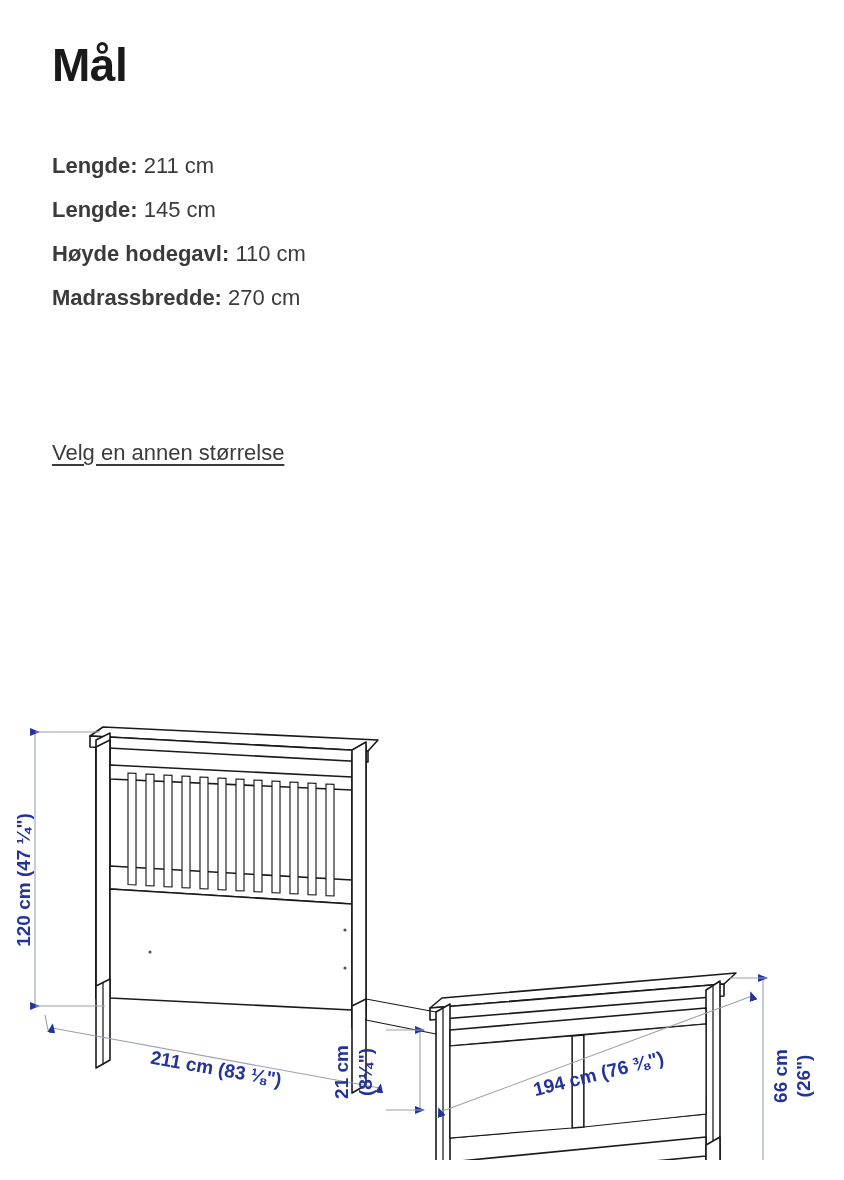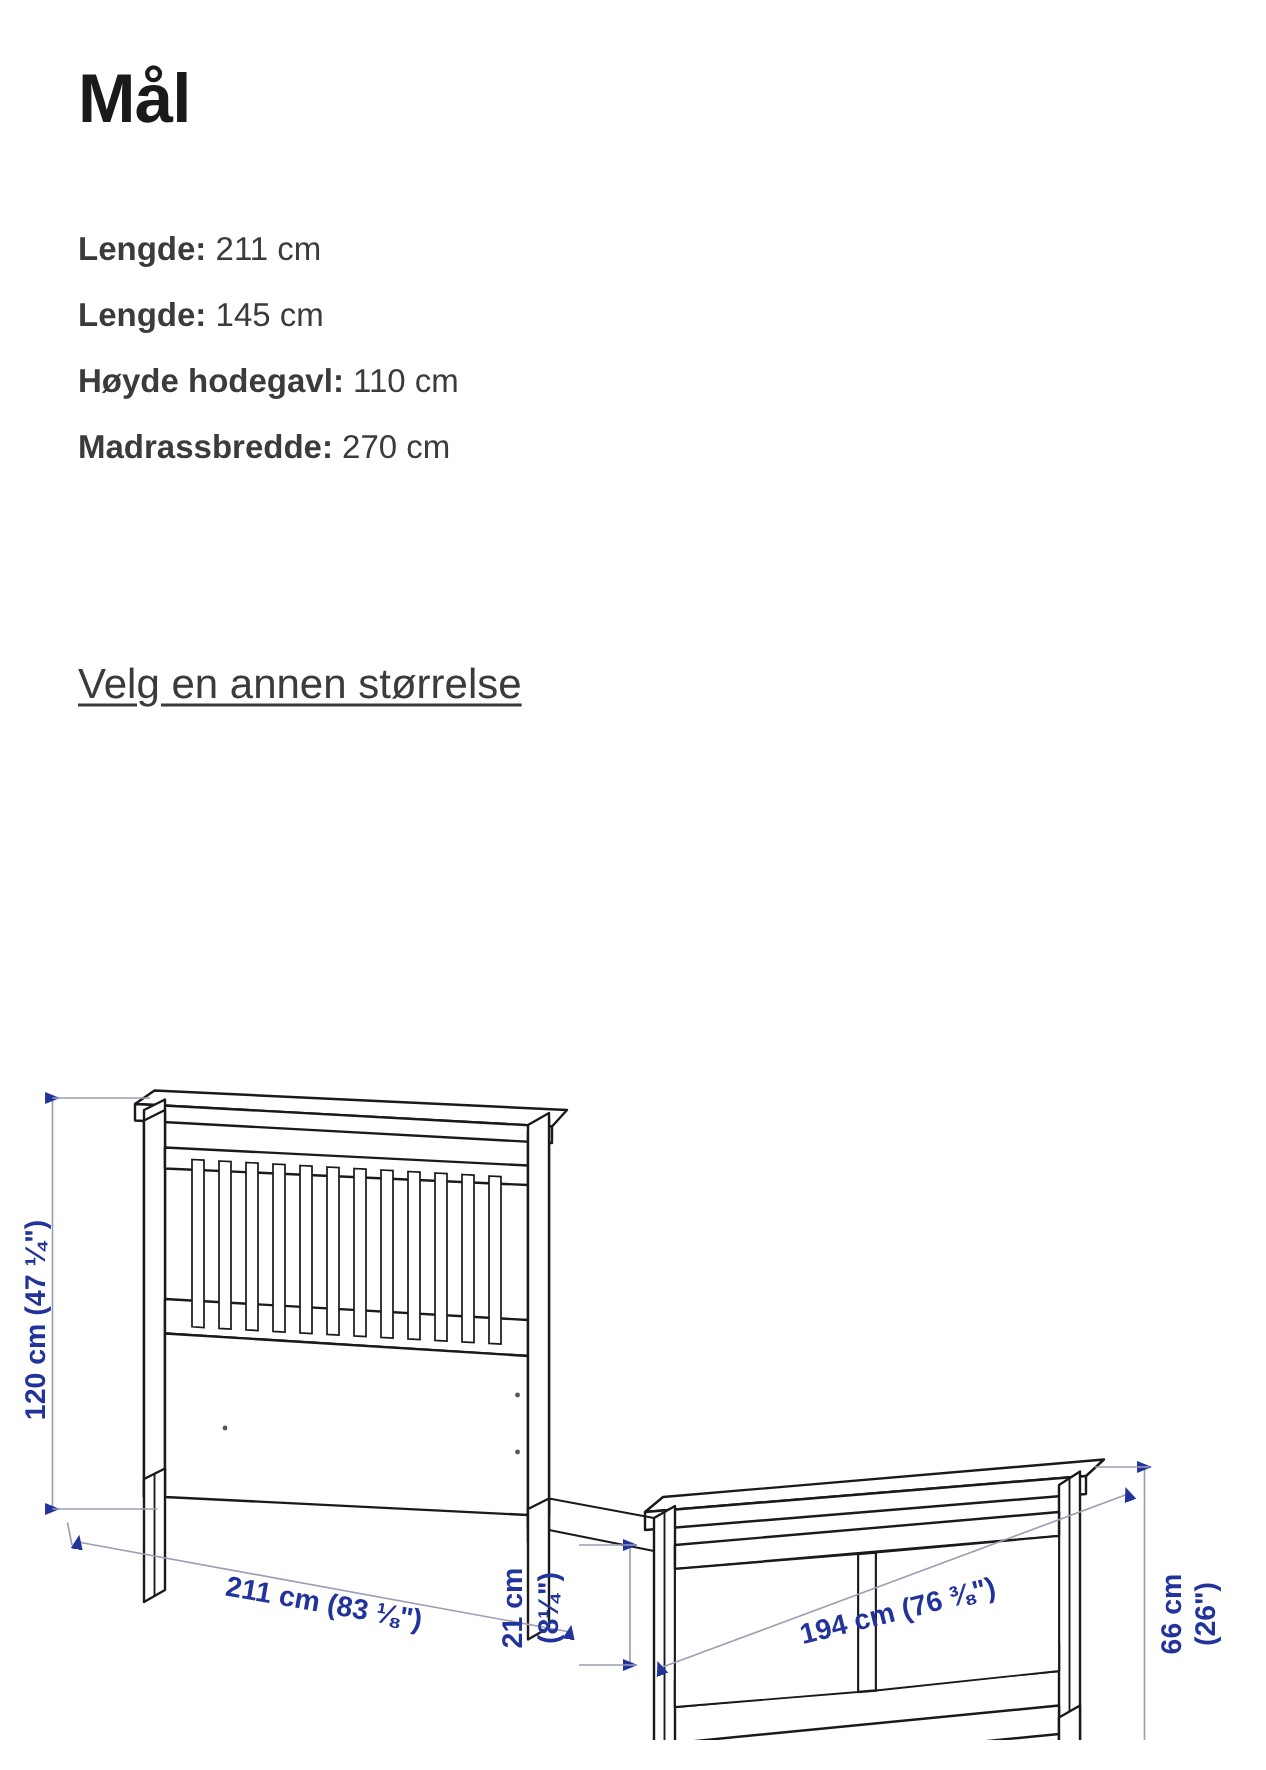--- a/index.html
+++ b/index.html
@@ -27,21 +27,21 @@
   }
   #spec-list li{
     font-size:22px;line-height:44px;white-space:nowrap;color:#3b3b3b;
   }
   #spec-list .spec-label{font-weight:bold;color:#3b3b3b;}
   #spec-list .spec-value{font-weight:normal;color:#3b3b3b;}
 
   
   #size-link{
     position:absolute;left:52px;top:440px;
-    font-size:28px;color:#3b3b3b;
+    font-size:22px;color:#3b3b3b;
     text-decoration:underline;text-underline-offset:4px;
     cursor:pointer;
   }
 
   
   #drawing{
     position:absolute;left:0;top:690px;width:844px;height:470px;
   }
   #drawing svg{display:block;width:844px;height:470px;}
 

